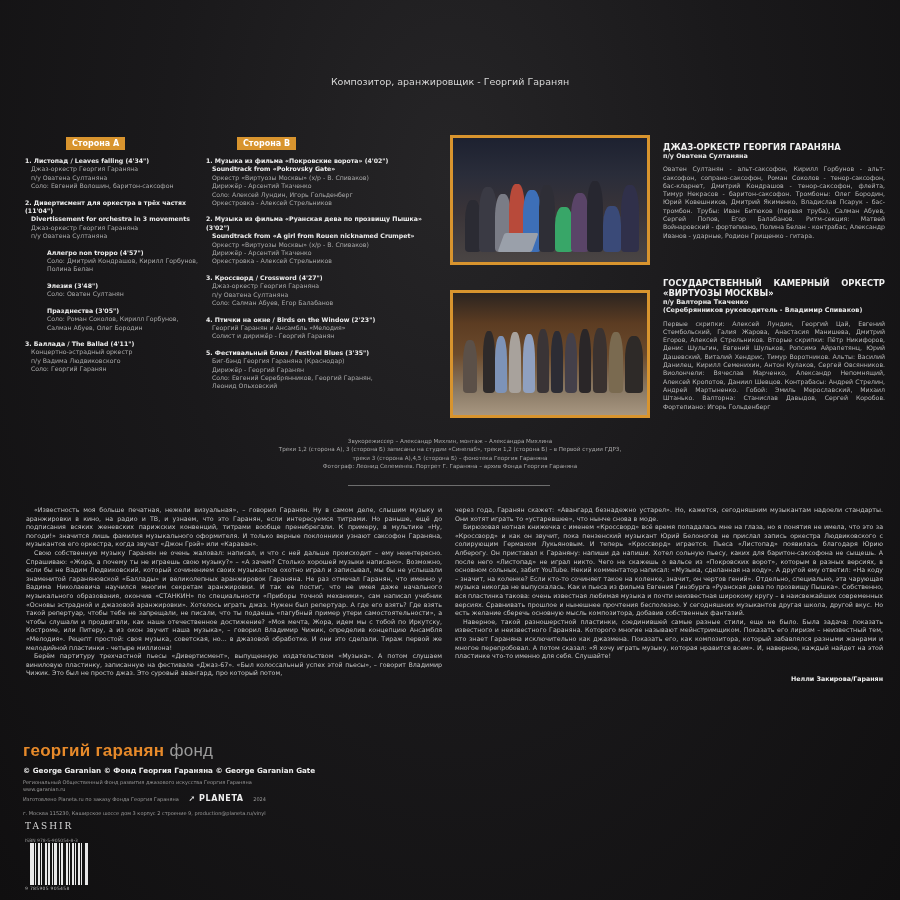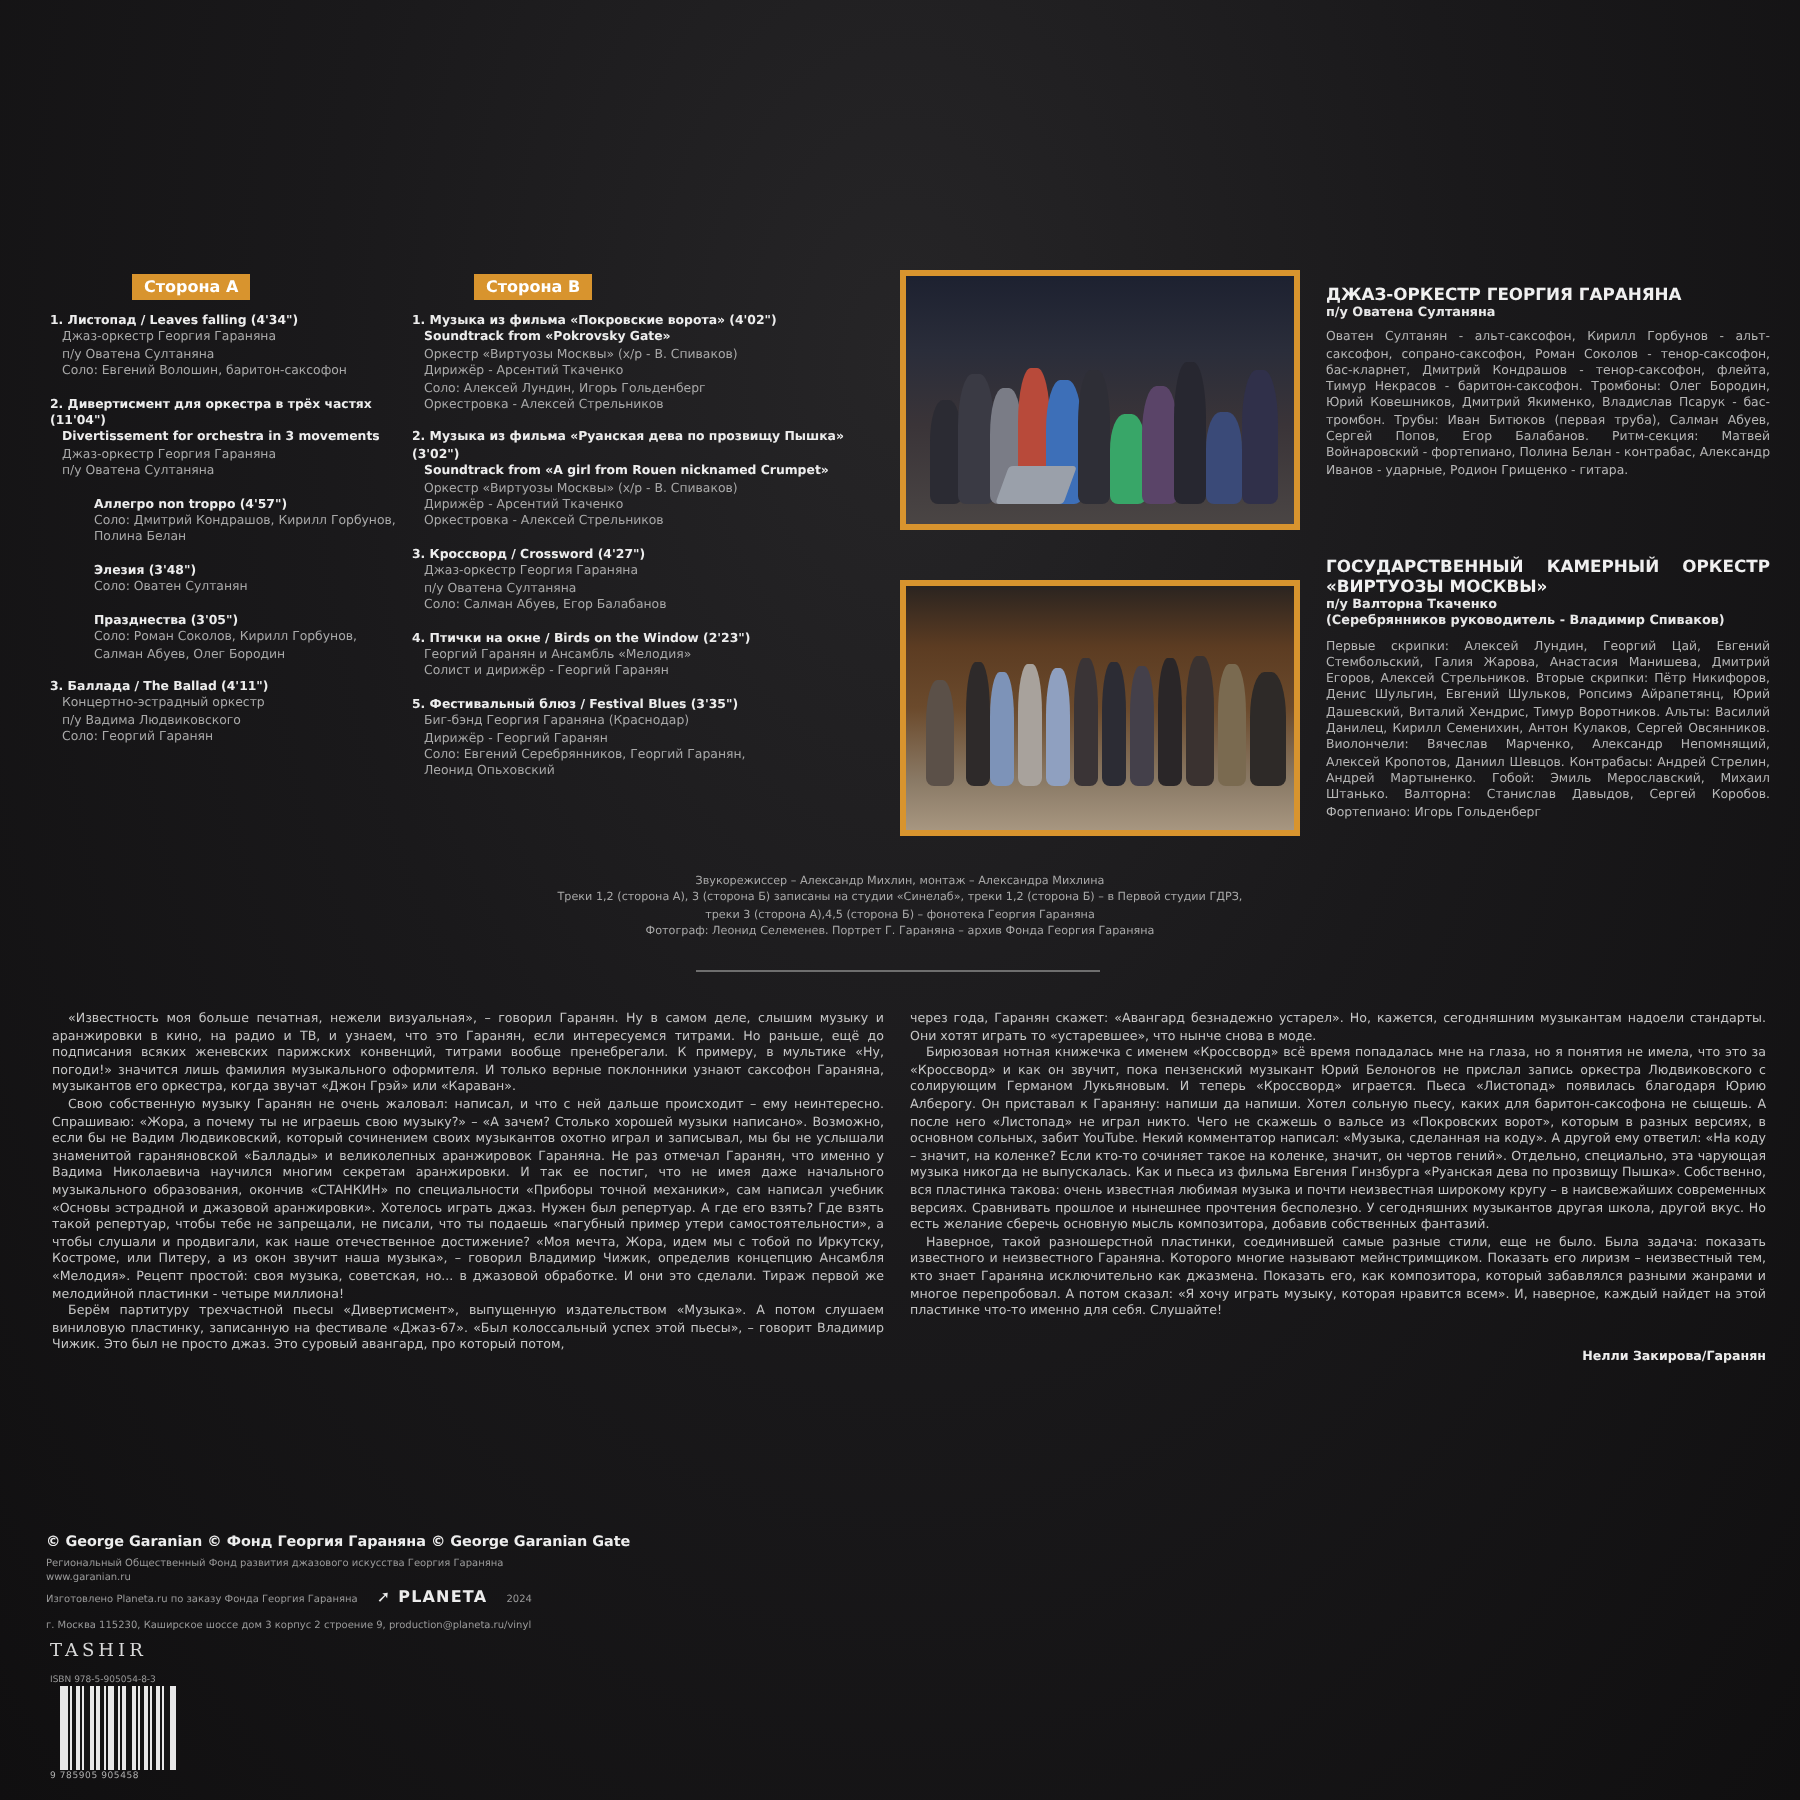--- a/index.html
+++ b/index.html
@@ -43,20 +43,21 @@
   .barcode{position:absolute;left:30px;top:843px;width:58px;height:42px;background:#e8e8e8;display:flex;align-items:stretch;gap:0;padding:0 2px;box-sizing:border-box;}
   .barcode span{display:block;height:100%;background:#151515;}
   .barcode-num{position:absolute;left:25px;top:886px;font-size:4.5px;color:#b0b0b0;letter-spacing:0.3px;}
 </style>
 </head>
 <body>
 
 <div class="page">
 
   <div class="subtitle">
+    <div>Композитор, аранжировщик - Георгий Гаранян</div>
   </div>
 
   <span class="side-badge" style="left:25px;top:137px;">Сторона А</span>
   <div class="tracklist" style="left:25px;top:157px;width:190px;">
     <div class="track">
       <div class="t-title">1. Листопад / Leaves falling (4'34")</div>
       <div class="t-line">Джаз-оркестр Георгия Гараняна</div>
       <div class="t-line">п/у Оватена Султаняна</div>
       <div class="t-line">Соло: Евгений Волошин, баритон-саксофон</div>
     </div>
@@ -183,20 +184,24 @@
     <p>Свою собственную музыку Гаранян не очень жаловал: написал, и что с ней дальше происходит – ему неинтересно. Спрашиваю: «Жора, а почему ты не играешь свою музыку?» – «А зачем? Столько хорошей музыки написано». Возможно, если бы не Вадим Людвиковский, который сочинением своих музыкантов охотно играл и записывал, мы бы не услышали знаменитой гараняновской «Баллады» и великолепных аранжировок Гараняна. Не раз отмечал Гаранян, что именно у Вадима Николаевича научился многим секретам аранжировки. И так ее постиг, что не имея даже начального музыкального образования, окончив «СТАНКИН» по специальности «Приборы точной механики», сам написал учебник «Основы эстрадной и джазовой аранжировки». Хотелось играть джаз. Нужен был репертуар. А где его взять? Где взять такой репертуар, чтобы тебе не запрещали, не писали, что ты подаешь «пагубный пример утери самостоятельности», а чтобы слушали и продвигали, как наше отечественное достижение? «Моя мечта, Жора, идем мы с тобой по Иркутску, Костроме, или Питеру, а из окон звучит наша музыка», – говорил Владимир Чижик, определив концепцию Ансамбля «Мелодия». Рецепт простой: своя музыка, советская, но... в джазовой обработке. И они это сделали. Тираж первой же мелодийной пластинки - четыре миллиона!</p>
     <p>Беpём партитуру трехчастной пьесы «Дивертисмент», выпущенную издательством «Музыка». А потом слушаем виниловую пластинку, записанную на фестивале «Джаз-67». «Был колоссальный успех этой пьесы», – говорит Владимир Чижик. Это был не просто джаз. Это суровый авангард, про который потом,</p>
   </div>
   <div class="essay essay-right">
     <p style="text-indent:0;">через года, Гаранян скажет: «Авангард безнадежно устарел». Но, кажется, сегодняшним музыкантам надоели стандарты. Они хотят играть то «устаревшее», что нынче снова в моде.</p>
     <p>Бирюзовая нотная книжечка с именем «Кроссворд» всё время попадалась мне на глаза, но я понятия не имела, что это за «Кроссворд» и как он звучит, пока пензенский музыкант Юрий Белоногов не прислал запись оркестра Людвиковского с солирующим Германом Лукьяновым. И теперь «Кроссворд» играется. Пьеса «Листопад» появилась благодаря Юрию Алберогу. Он приставал к Гараняну: напиши да напиши. Хотел сольную пьесу, каких для баритон-саксофона не сыщешь. А после него «Листопад» не играл никто. Чего не скажешь о вальсе из «Покровских ворот», которым в разных версиях, в основном сольных, забит YouTube. Некий комментатор написал: «Музыка, сделанная на коду». А другой ему ответил: «На коду – значит, на коленке? Если кто-то сочиняет такое на коленке, значит, он чертов гений». Отдельно, специально, эта чарующая музыка никогда не выпускалась. Как и пьеса из фильма Евгения Гинзбурга «Руанская дева по прозвищу Пышка». Собственно, вся пластинка такова: очень известная любимая музыка и почти неизвестная широкому кругу – в наисвежайших современных версиях. Сравнивать прошлое и нынешнее прочтения бесполезно. У сегодняшних музыкантов другая школа, другой вкус. Но есть желание сберечь основную мысль композитора, добавив собственных фантазий.</p>
     <p>Наверное, такой разношерстной пластинки, соединившей самые разные стили, еще не было. Была задача: показать известного и неизвестного Гараняна. Которого многие называют мейнстримщиком. Показать его лиризм – неизвестный тем, кто знает Гараняна исключительно как джазмена. Показать его, как композитора, который забавлялся разными жанрами и многое перепробовал. А потом сказал: «Я хочу играть музыку, которая нравится всем». И, наверное, каждый найдет на этой пластинке что-то именно для себя. Слушайте!</p>
     <p class="signature">Нелли Закирова/Гаранян</p>
   </div>
 
+  <div class="fund">
+    <span>георгий гаранян</span>
+    <span class="fond">фонд</span>
+  </div>
   <div class="copyright">© George Garanian © Фонд Георгия Гараняна © George Garanian Gate</div>
   <div class="small" style="top:779px;">Региональный Общественный Фонд развития джазового искусства Георгия Гараняна</div>
   <div class="small" style="top:786px;">www.garanian.ru</div>
   <div class="small" style="top:795px;">
     <span>Изготовлено Planeta.ru по заказу Фонда Георгия Гараняна</span>
     <span class="planeta">
       <span>➚</span>
       <span>PLANETA</span>
     </span>
     <span style="margin-left:8px;">2024</span>

